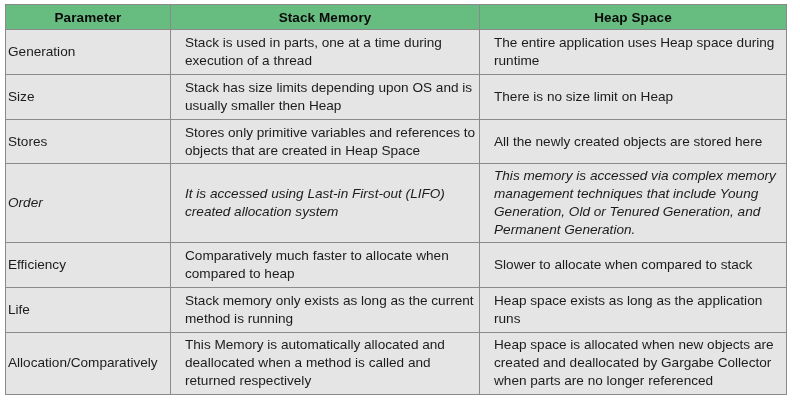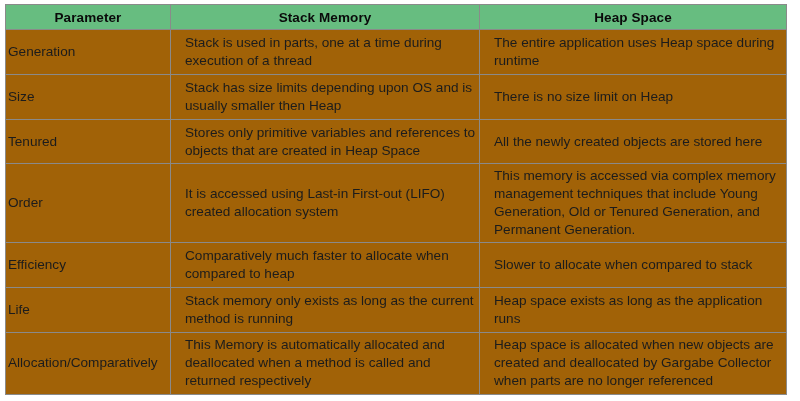--- a/index.html
+++ b/index.html
@@ -20,21 +20,21 @@
     height: 401px;
     background: #ffffff;
     box-sizing: border-box;
     padding: 4px 14px 6px 5px;
   }
 
   table.comparison-table {
     width: 781px;
     border-collapse: collapse;
     table-layout: fixed;
-    background: #a16207;
+    background: #e5e5e5;
   }
 
   table.comparison-table col.col-param  { width: 165px; }
   table.comparison-table col.col-stack  { width: 309px; }
   table.comparison-table col.col-heap   { width: 307px; }
 
   table.comparison-table th,
   table.comparison-table td {
     border: 1px solid #8a8a8a;
     vertical-align: middle;
@@ -67,21 +67,21 @@
 
   table.comparison-table tbody td.body-cell {
     padding-left: 14px;
     padding-right: 3px;
   }
 
   
   tr[data-rowindex="0"] td { height: 45px; }
   tr[data-rowindex="1"] td { height: 45px; }
   tr[data-rowindex="2"] td { height: 44px; }
-  tr[data-rowindex="3"] td { height: 78px; }
+  tr[data-rowindex="3"] td { height: 78px; font-style: italic; }
   tr[data-rowindex="4"] td { height: 45px; }
   tr[data-rowindex="5"] td { height: 45px; }
   tr[data-rowindex="6"] td { height: 62px; }
 </style>
 </head>
 <body>
 
 <div class="page">
   <table class="comparison-table">
     <colgroup>
@@ -101,21 +101,21 @@
         <td class="param-cell">Generation</td>
         <td class="body-cell">Stack is used in parts, one at a time during execution of a thread</td>
         <td class="body-cell">The entire application uses Heap space during runtime</td>
       </tr>
       <tr data-rowindex="1">
         <td class="param-cell">Size</td>
         <td class="body-cell">Stack has size limits depending upon OS and is usually smaller then Heap</td>
         <td class="body-cell">There is no size limit on Heap</td>
       </tr>
       <tr data-rowindex="2">
-        <td class="param-cell">Tenured</td>
+        <td class="param-cell">Stores</td>
         <td class="body-cell">Stores only primitive variables and references to objects that are created in Heap Space</td>
         <td class="body-cell">All the newly created objects are stored here</td>
       </tr>
       <tr data-rowindex="3">
         <td class="param-cell">Order</td>
         <td class="body-cell">It is accessed using Last-in First-out (LIFO) created allocation system</td>
         <td class="body-cell">This memory is accessed via complex memory management techniques that include Young Generation, Old or Tenured Generation, and Permanent Generation.</td>
       </tr>
       <tr data-rowindex="5">
         <td class="param-cell">Efficiency</td>

